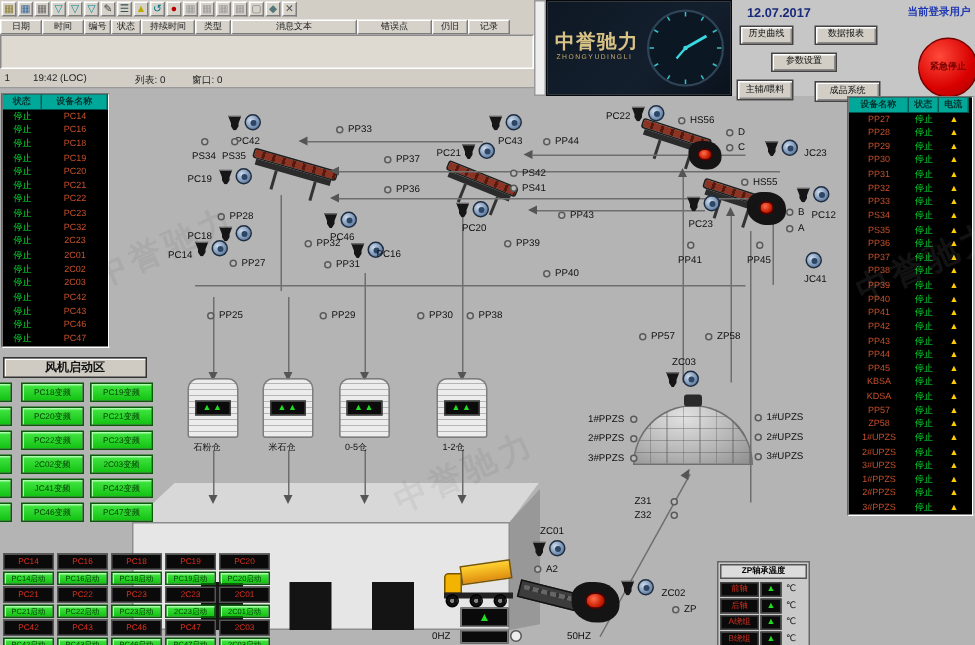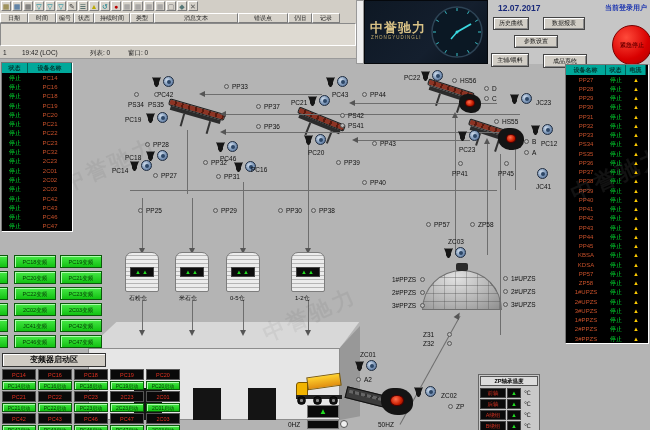--- a/index.html
+++ b/index.html
@@ -467,23 +467,23 @@
         <div class="pc st-green" style="width: 20px;">停止</div>
         <div class="pc alarm-ic" style="width: 20px;">▲</div>
       </div>
       <div class="prow" style="height: 9.25px;">
         <div class="pc dev-name" style="width: 40px;">3#PPZS</div>
         <div class="pc st-green" style="width: 20px;">停止</div>
         <div class="pc alarm-ic" style="width: 20px;">▲</div>
       </div>
     </div>
 
+  <div class="secbar" style="left:2px;top:238px;width:96px;height:14px">风机启动区</div>
   <div id="fan-grid"></div>
 
-  <div class="secbar" style="left:2px;top:353px;width:104px;height:14px">变频器启动区</div>
   <div id="starter-grid"></div>
 
   <div id="zp-panel">
     <div id="zp-title">ZP轴承温度</div>
     <div id="zp-rows">
         <div class="zp-row" style="top: 13px; width: 60px;">
           <div class="zp-name">前轴</div>
           <div class="zp-ind">▲</div>
           <div class="zp-unit">℃</div>
         </div>

